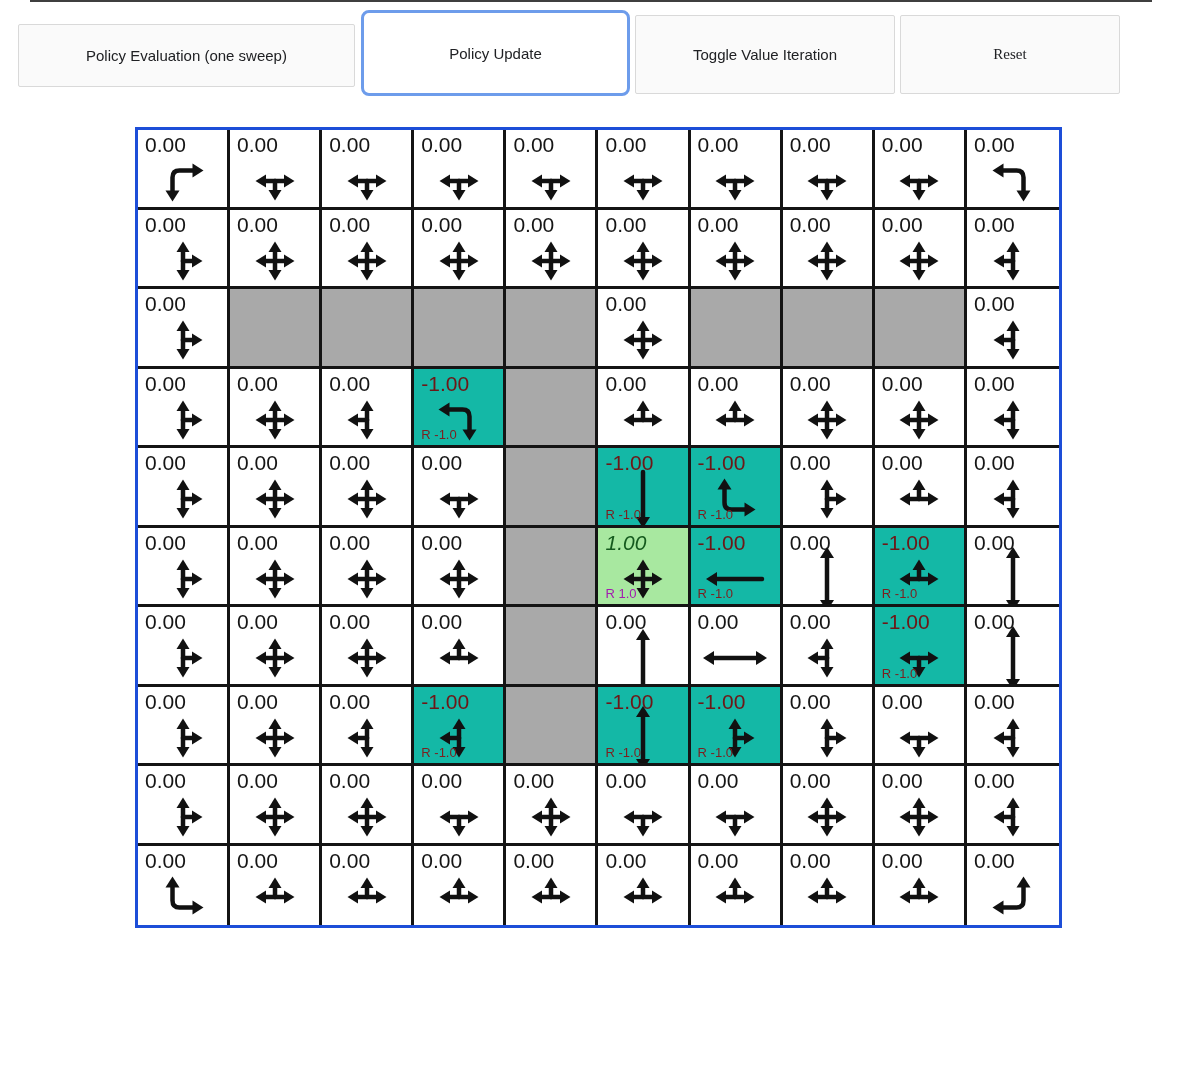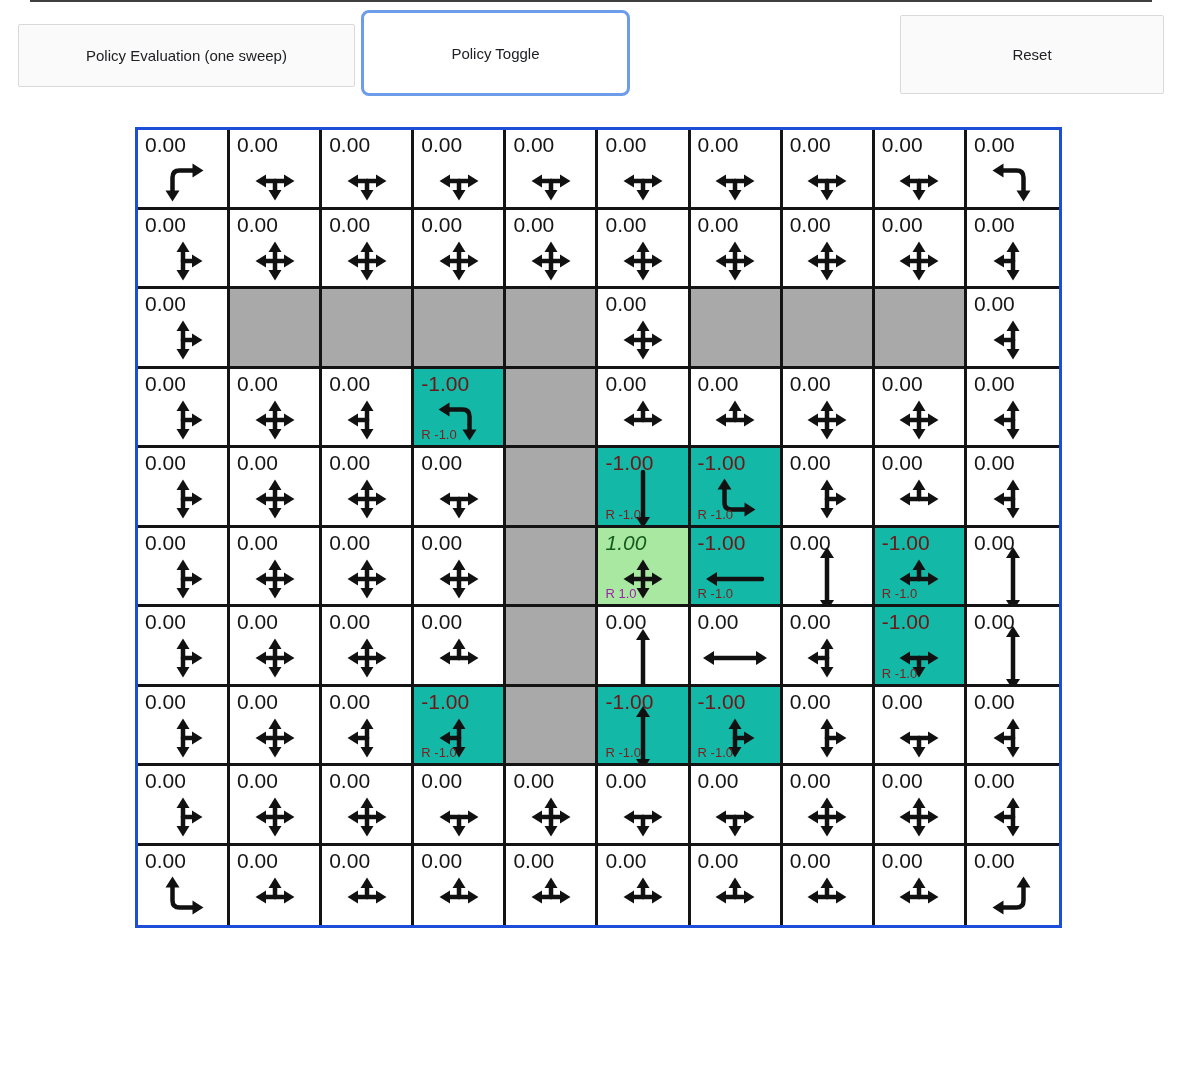--- a/index.html
+++ b/index.html
@@ -10,21 +10,21 @@
   .top-line { position:absolute; left:30px; top:0; width:1122px; height:2px; background:#3f3f3f; }
 
   .toolbar { position:absolute; left:0; top:0; width:1184px; height:110px; }
   .btn { position:absolute; background:#fafafa; border:1px solid #d9d9d9; border-radius:2px;
          font-family:"Liberation Sans", sans-serif; font-size:15px; color:#202124;
          cursor:pointer; text-align:center; }
   .btn.b1 { left:18px;  top:24px; width:337px; height:63px; }
   .btn.b2 { left:361px; top:10px; width:269px; height:86px;
             background:#ffffff; border:3px solid #6d9ceb; border-radius:8px; z-index:2; }
   .btn.b3 { left:635px; top:15px; width:260px; height:79px; }
-  .btn.b4 { left:900px; top:15px; width:264px; height:79px; }
+  .btn.b4 { left:900px; top:15px; width:220px; height:79px;font-family:Liberation Serif, serif; }
 
   .grid { position:absolute; left:135px; top:127px; width:927px; height:801px;
           display:grid; grid-template-columns:repeat(10,1fr); grid-template-rows:repeat(10,1fr);
           border:3px solid #1d4ed8; background:#fff; }
   .cell { position:relative; background:#ffffff;
           border-right:3px solid #141414; border-bottom:3px solid #141414; overflow:hidden; }
   .cell.last-col { border-right:none; }
   .cell.last-row { border-bottom:none; }
   .cell.wall  { background:#a9a9a9; }
   .cell.red   { background:#14b8a6; }
@@ -39,21 +39,22 @@
 
   .arr { position:absolute; left:50%; top:16px; transform:translateX(-50%); }
 </style>
 </head>
 <body>
 
 <div class="top-line"></div>
 
 <div class="toolbar">
   <button class="btn b1">Policy Evaluation (one sweep)</button>
-  <button class="btn b2">Policy Toggle</button>
+  <button class="btn b2">Policy Update</button>
+  <button class="btn b3">Toggle Value Iteration</button>
   <button class="btn b4">Reset</button>
 </div>
 
 <div class="grid" id="grid">
     <div class="cell">
       <div class="val">0.00</div>
       <svg width="70" height="70" viewBox="0 0 70 70" class="arr">
         <path d="M 24.5 45.5 L 24.5 31.5 Q 24.5 24.5 31.5 24.5 L 45.5 24.5" fill="none" stroke="#111" stroke-width="4.5" stroke-linecap="round"></path>
         <polygon points="24.5,55.5 17.5,44.5 31.5,44.5" fill="#111"></polygon>
         <polygon points="55.5,24.5 44.5,31.5 44.5,17.5" fill="#111"></polygon>

